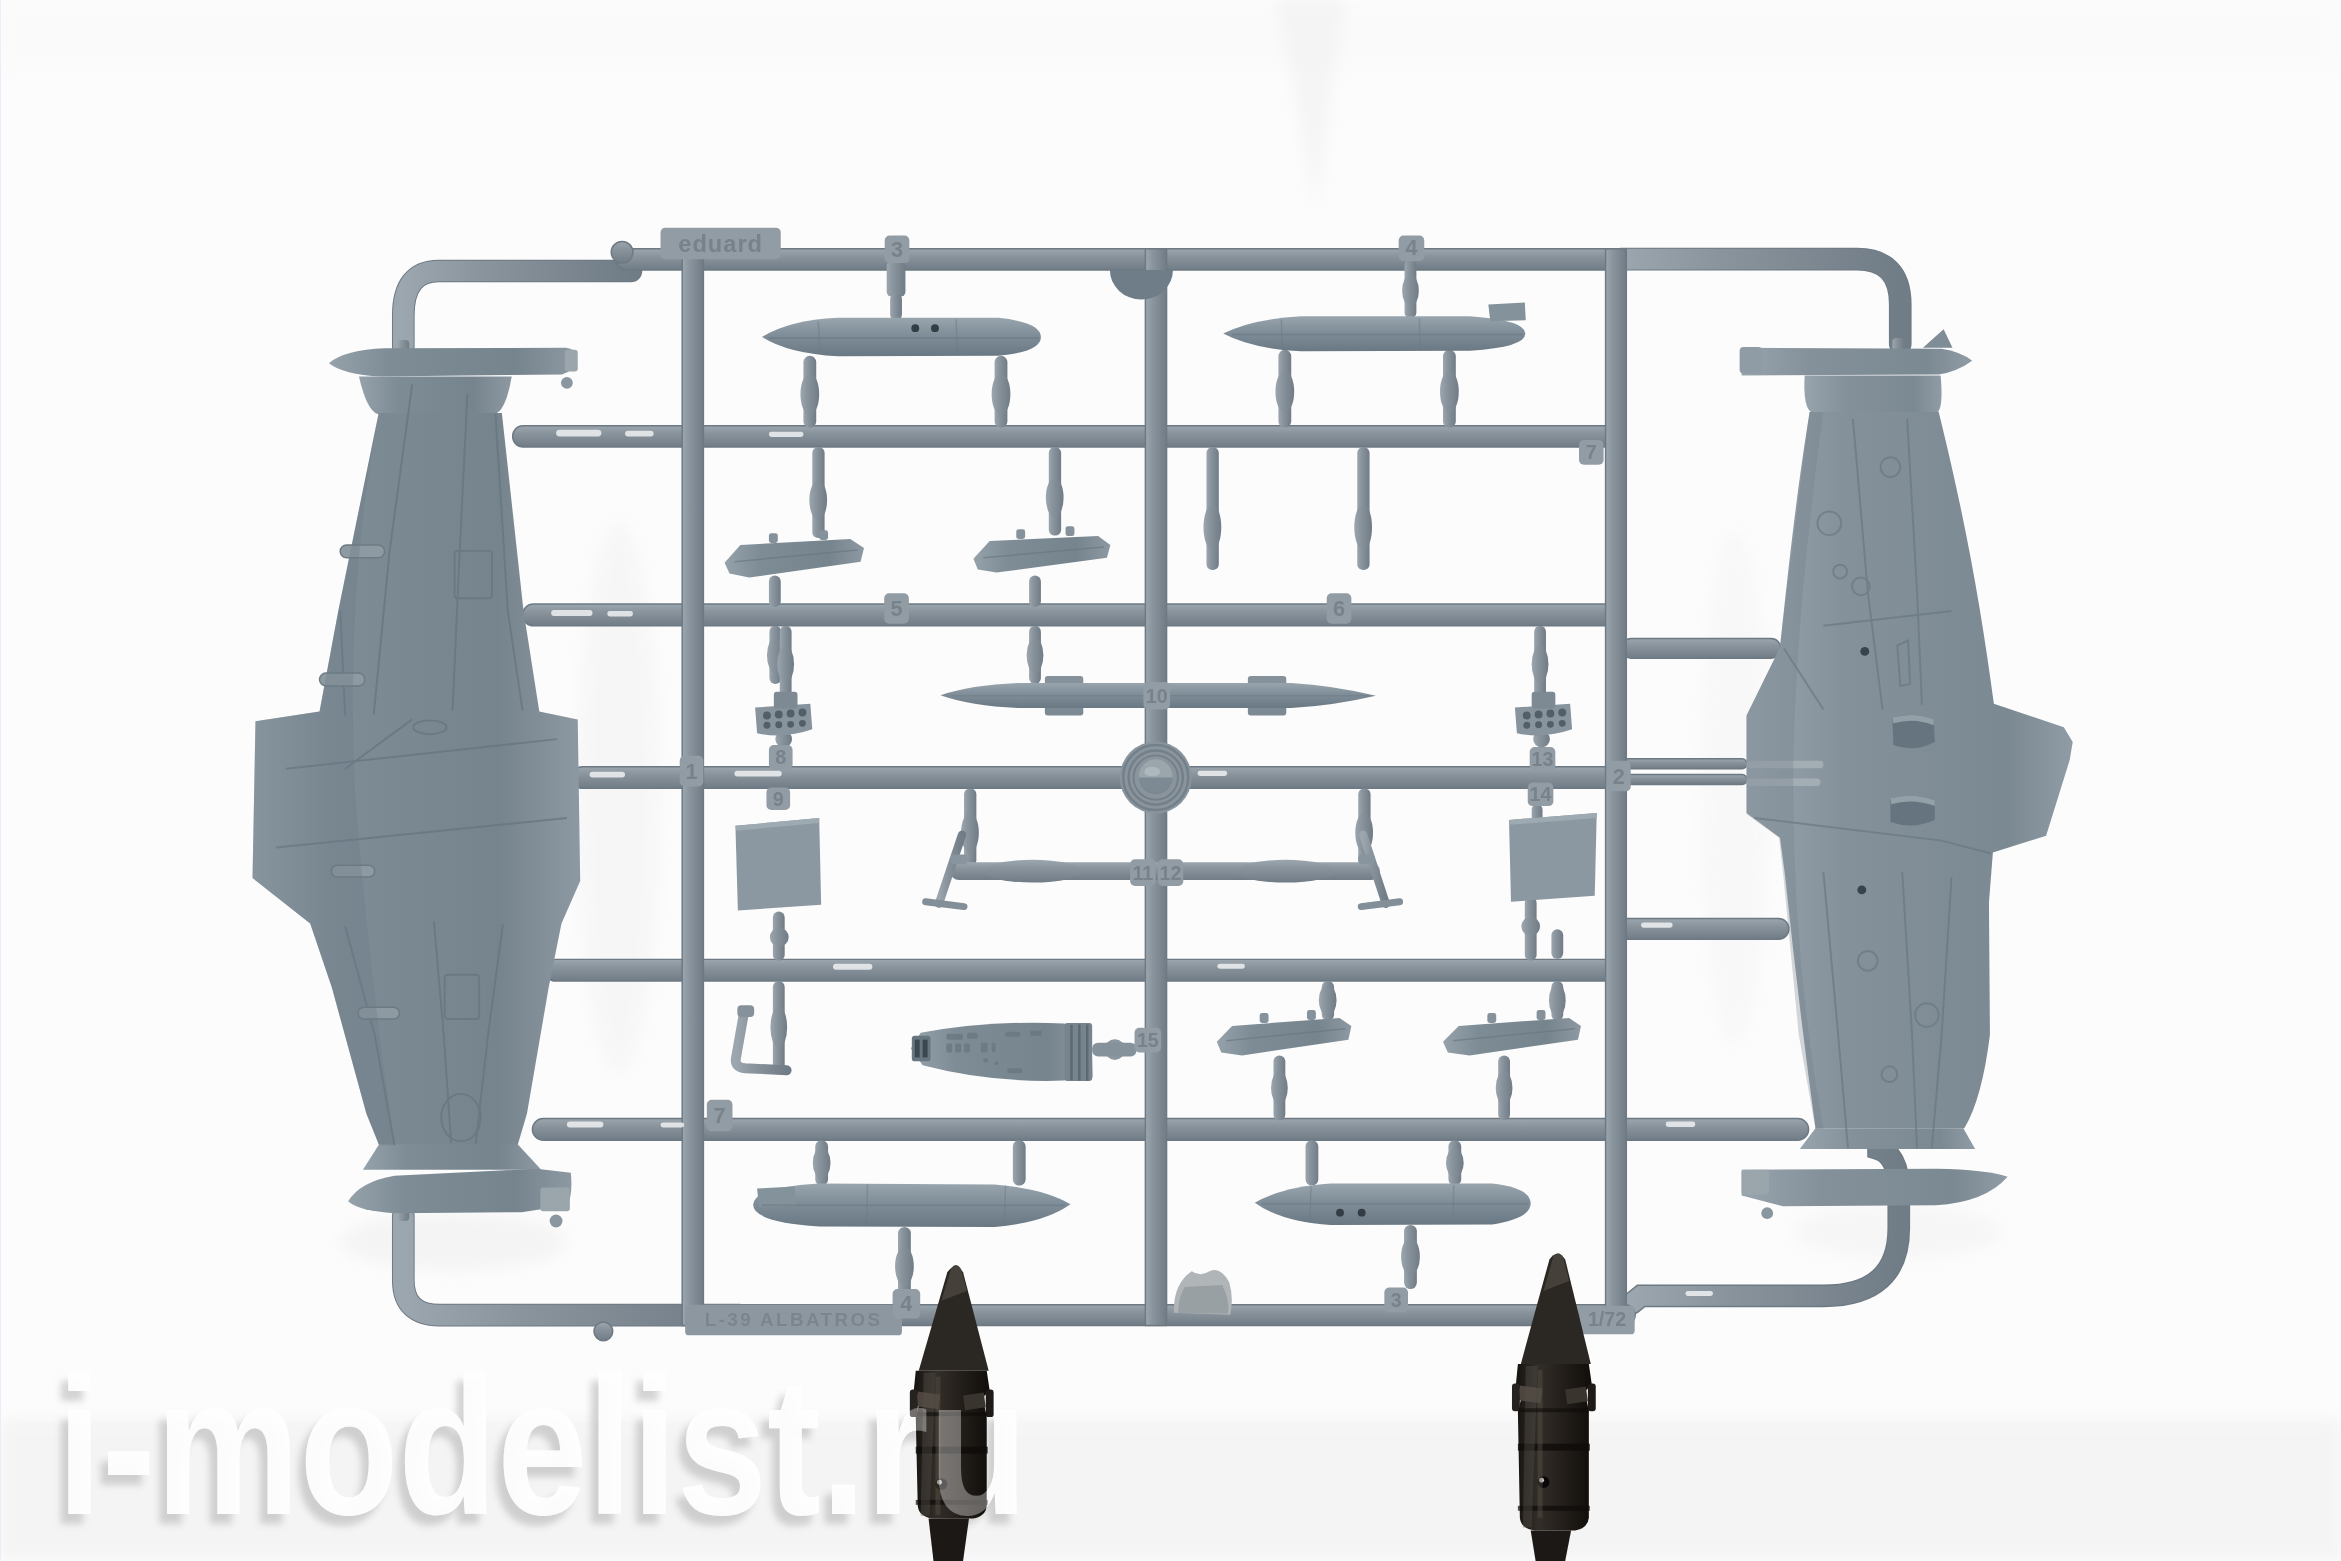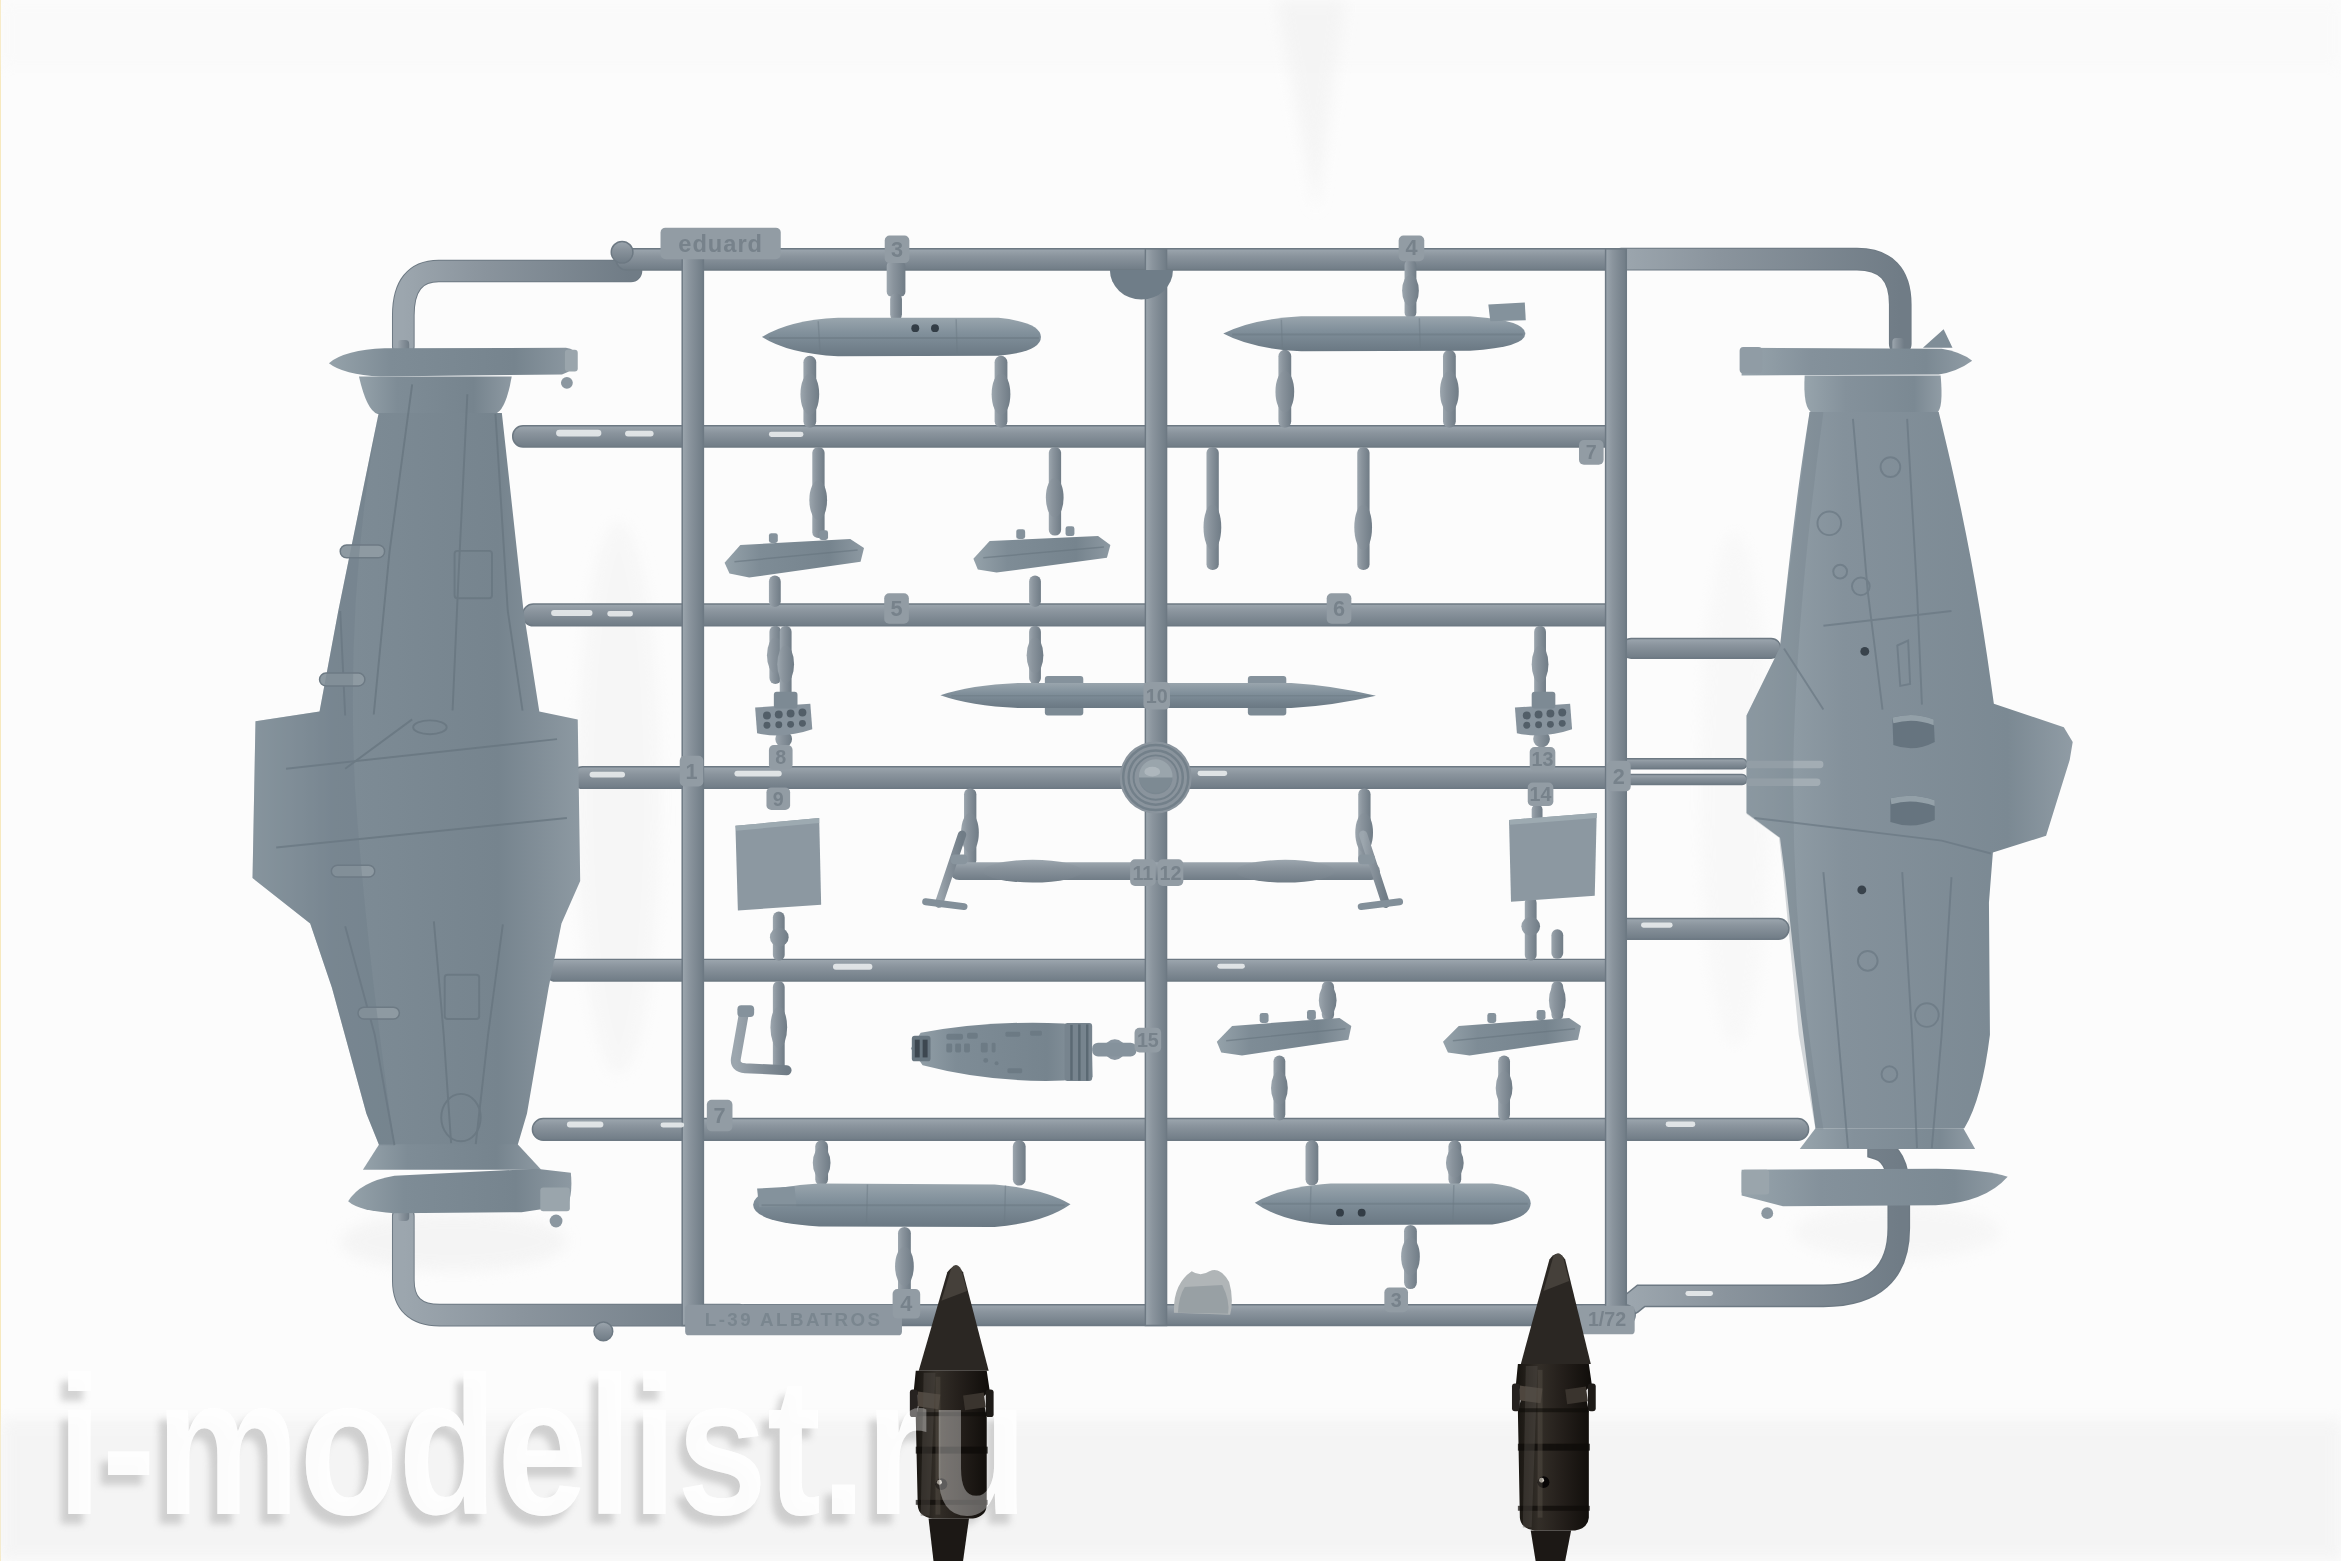--- a/index.html
+++ b/index.html
@@ -1,16 +1,16 @@
 <!DOCTYPE html>
 <html style="font-size:8px"><head>
 <meta charset="utf-8">
 <style>
 html,body{margin:0;padding:0;background:#ffffff;}
-.page{width:2342px;height:1561px;position:relative;overflow:hidden;background:#eab308;}
+.page{width:2342px;height:1561px;position:relative;overflow:hidden;background:#c4b5fd;}
 svg{display:block;}
 </style>
 </head>
 <body>
 <div class="page">
 <svg width="2342" height="1561" viewBox="0 0 4752 3168">
 <defs>
 <linearGradient id="gRv" x1="0" y1="0" x2="0" y2="1">
   <stop offset="0" stop-color="#9ca6ae"></stop>
           <stop offset="0.35" stop-color="#8a949d"></stop>

